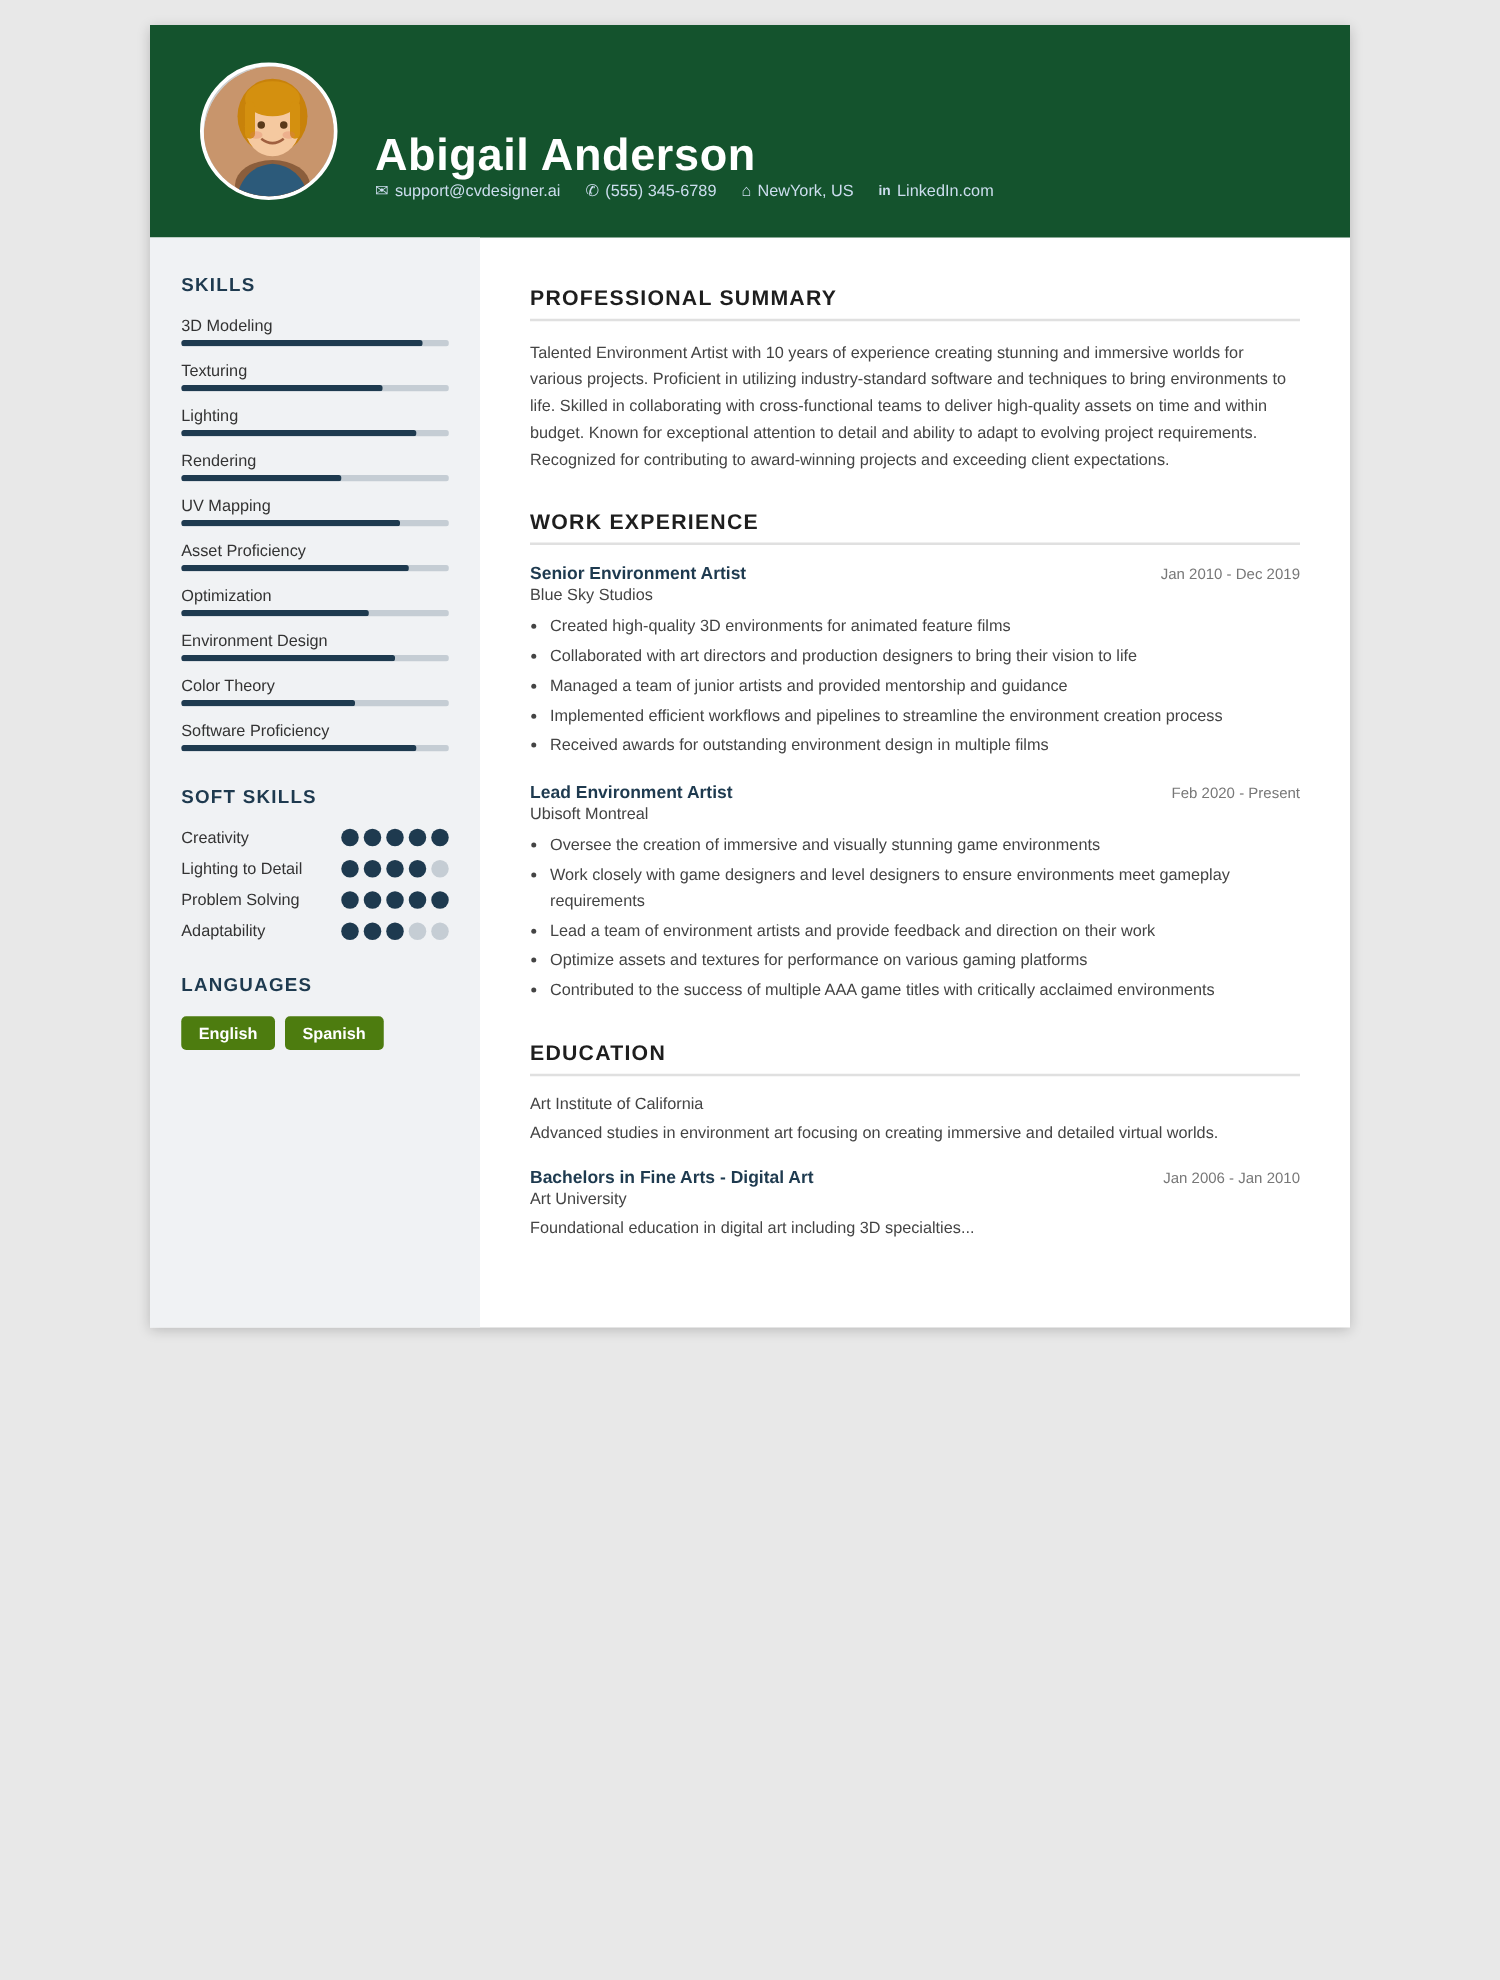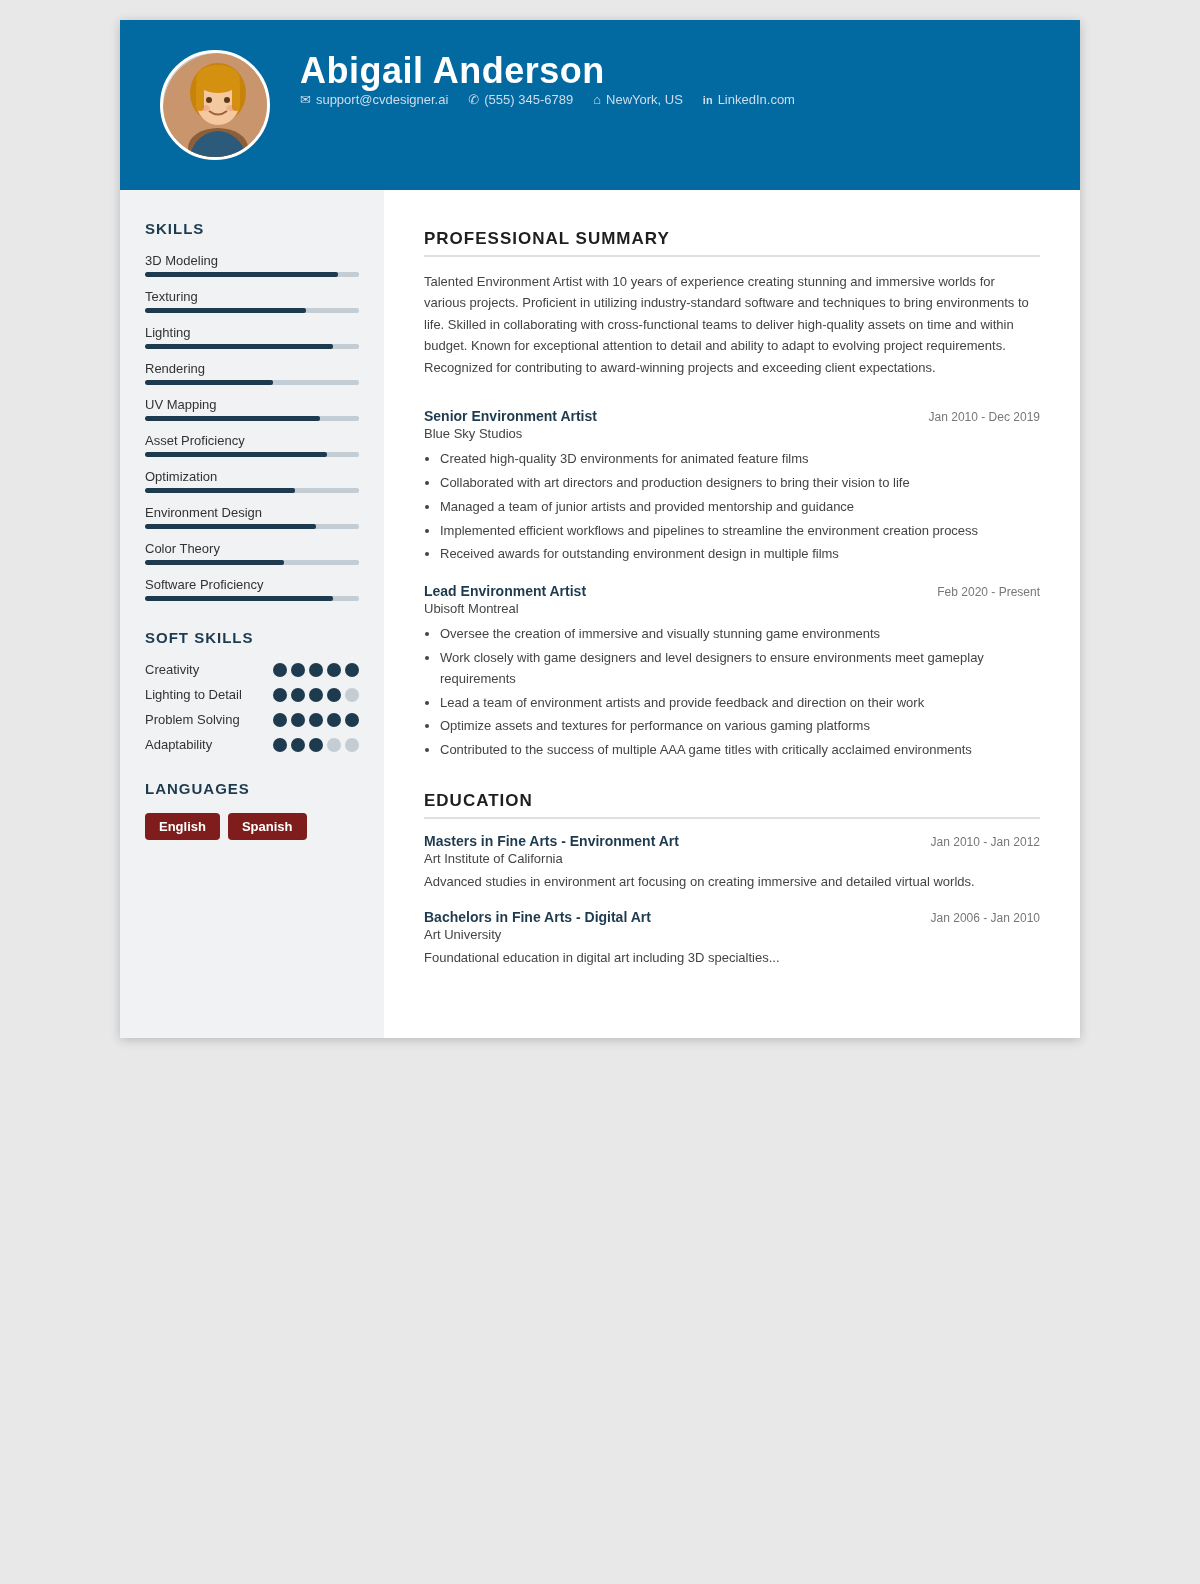--- a/index.html
+++ b/index.html
@@ -10,24 +10,24 @@
       justify-content: center;
       padding: 20px;
     }
     .resume {
       width: 960px;
       background: #fff;
       box-shadow: 0 2px 10px rgba(0,0,0,0.2);
     }
     
     .header {
-      background: #0369a1;
+      background: #14532d;
       color: white;
       display: flex;
-      align-items: flex-start;
+      align-items: flex-end;
       padding: 30px 40px;
       gap: 30px;
     }
     .avatar {
       width: 110px;
       height: 110px;
       border-radius: 50%;
       overflow: hidden;
       flex-shrink: 0;
       border: 3px solid #fff;
@@ -119,21 +119,21 @@
       background: #c5cdd4;
     }
     .dot.filled { background: #1e3a4f; }
     
     .lang-badges {
       display: flex;
       gap: 8px;
       flex-wrap: wrap;
     }
     .lang-badge {
-      background: #7f1d1d;
+      background: #4d7c0f;
       color: white;
       padding: 6px 14px;
       border-radius: 4px;
       font-size: 13px;
       font-weight: bold;
     }
     
     .main {
       flex: 1;
       padding: 39px 40px;
@@ -399,20 +399,21 @@
     </div>
 
     <div class="main">
 
       <div class="main-section">
         <div class="main-section-title">PROFESSIONAL SUMMARY</div>
         <p class="summary-text">Talented Environment Artist with 10 years of experience creating stunning and immersive worlds for various projects. Proficient in utilizing industry-standard software and techniques to bring environments to life. Skilled in collaborating with cross-functional teams to deliver high-quality assets on time and within budget. Known for exceptional attention to detail and ability to adapt to evolving project requirements. Recognized for contributing to award-winning projects and exceeding client expectations.</p>
       </div>
 
       <div class="main-section">
+        <div class="main-section-title">WORK EXPERIENCE</div>
         <div id="jobs-container">
             <div>
       <div class="job-header">
         <span class="job-title">Senior Environment Artist</span>
         <span class="job-dates">Jan 2010 - Dec 2019</span>
       </div>
       <div class="job-company">Blue Sky Studios</div>
       <ul class="job-bullets">
                 <li>Created high-quality 3D environments for animated feature films</li>
                 <li>Collaborated with art directors and production designers to bring their vision to life</li>
@@ -435,24 +436,20 @@
                 <li>Contributed to the success of multiple AAA game titles with critically acclaimed environments</li>
               </ul>
     </div>
           </div>
       </div>
 
       <div class="main-section">
         <div class="main-section-title">EDUCATION</div>
         <div id="edu-container">
             <div>
-      <div class="edu-header">
-        <span class="edu-degree">Masters in Fine Arts - Environment Art</span>
-        <span class="edu-dates">Jan 2010 - Jan 2012</span>
-      </div>
       <div class="edu-school">Art Institute of California</div>
       <p class="edu-desc">Advanced studies in environment art focusing on creating immersive and detailed virtual worlds.</p>
     </div>
             <div>
       <div class="edu-header">
         <span class="edu-degree">Bachelors in Fine Arts - Digital Art</span>
         <span class="edu-dates">Jan 2006 - Jan 2010</span>
       </div>
       <div class="edu-school">Art University</div>
       <p class="edu-desc">Foundational education in digital art including 3D specialties...</p>

